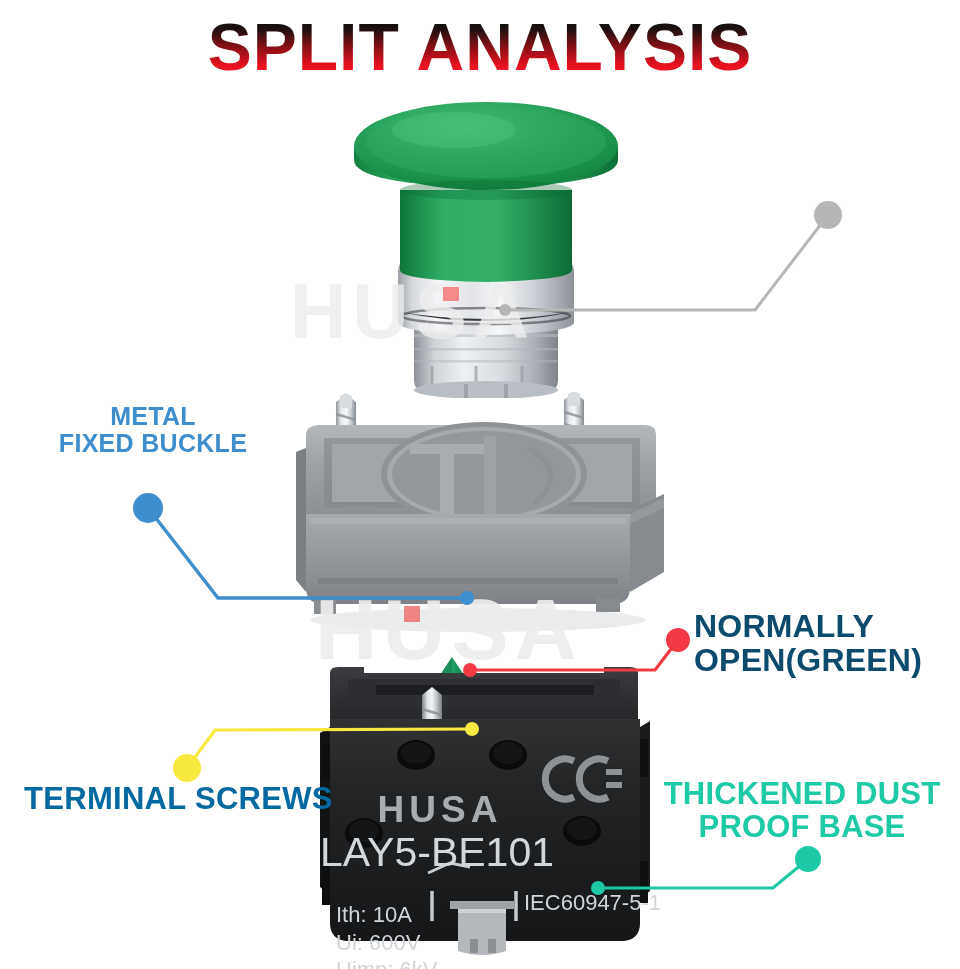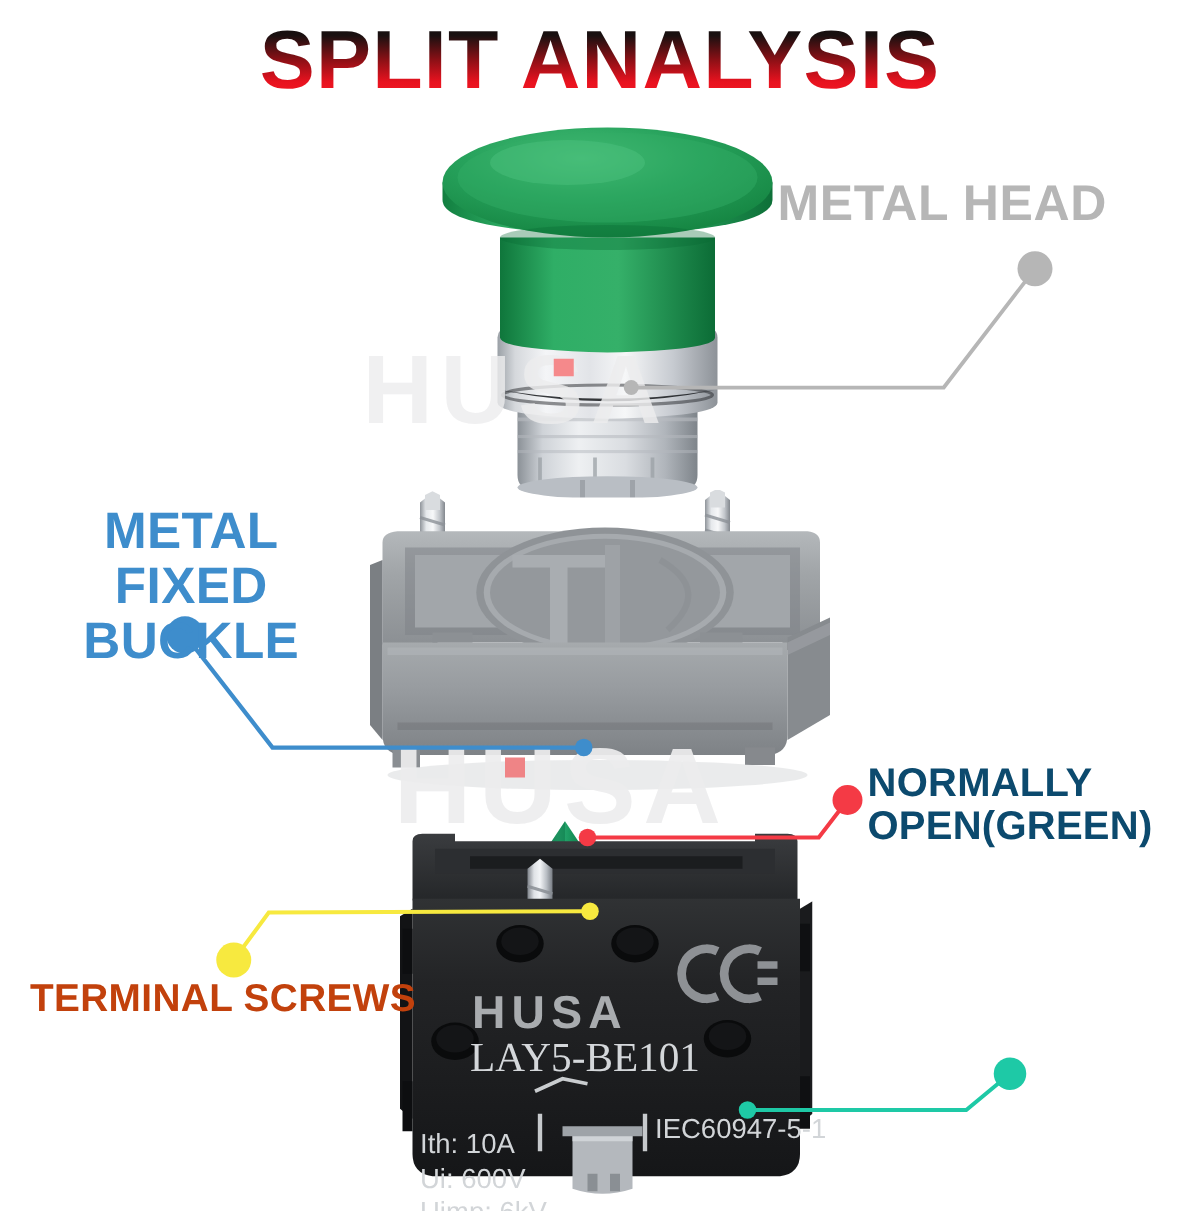--- a/index.html
+++ b/index.html
@@ -86,31 +86,31 @@
     user-select: none;
   }
   #lbl-metal-head {
     left: 622px; top: 142px;
     font-size: 40px; color: #b6b6b6;
     letter-spacing: .5px;
   }
   #lbl-buckle {
     left: 14px; top: 403px;
     width: 278px; text-align: center;
-    font-size: 41px; color: #3e8dcc;
+    font-size: 25px; color: #3e8dcc;
     letter-spacing: .3px;
   }
   #lbl-normally-open {
     left: 694px; top: 609px;
     font-size: 32px; color: #0c4a6e;
     letter-spacing: .2px;
   }
   #lbl-terminal {
     left: 24px; top: 782px;
-    font-size: 31px; color: #c2410c;
+    font-size: 31px; color: #0369a1;
     letter-spacing: .3px;
   }
   #lbl-dust {
     left: 652px; top: 777px;
     width: 300px; text-align: center;
     font-size: 31px; color: #1ec9a6;
     letter-spacing: .2px;
   }
 
   
@@ -342,21 +342,21 @@
       <path d="M286 117 l16 0 M286 130 l16 0" stroke="#8e9195" stroke-width="6"></path>
 
       <path d="M108 218 L130 208 L150 212" stroke="#c9cccf" stroke-width="3" fill="none"></path>
 
       <path d="M112 236 l0 30 M196 236 l0 30" stroke="#c6c9cc" stroke-width="3.5"></path>
     </svg>
 
     
     <div style="position:absolute; left:0; top:0; width:330px; height:310px; pointer-events:none;">
       <div style="position:absolute; left:0; top:134px; width:240px; text-align:center; font-family:'Liberation Sans',sans-serif; font-weight:bold; font-size:37px; letter-spacing:5px; color:#a9acaf;">HUSA</div>
-      <div style="position:absolute; left:0; top:174px; width:240px; text-align:right; font-family:Liberation Serif, serif; font-size:33px; letter-spacing:0px; color:#d4d7da;">LAY5-BE101</div>
+      <div style="position:absolute; left:0; top:174px; width:240px; text-align:left; font-family:Liberation Sans, sans-serif; font-size:41px; letter-spacing:0px; color:#d4d7da;">LAY5-BE101</div>
       <div style="position:absolute; left:16px; top:246px; font-family:'Liberation Sans',sans-serif; font-size:22px; line-height:1.25; color:#d2d5d8;">
         <div>Ith: 10A</div>
         <div>Ui: 600V</div>
         <div>Uimp: 6kV</div>
       </div>
       <div style="position:absolute; left:204px; top:234px; font-family:'Liberation Sans',sans-serif; font-size:22px; line-height:1.25; color:#d2d5d8; white-space:nowrap;">
         <div>IEC60947-5-1</div>
       </div>
     </div>
   </div>
@@ -387,24 +387,25 @@
       <circle cx="472" cy="729" r="7" fill="#f7e93f"></circle>
     </g>
 
     <g>
       <path d="M598 888 L773 888 L808 859" stroke="#1ec9a6" stroke-width="3.2" fill="none"></path>
       <circle cx="598" cy="888" r="7" fill="#1ec9a6"></circle>
       <circle cx="808" cy="859" r="13" fill="#1ec9a6"></circle>
     </g>
   </svg>
 
-  <div class="callout-label" id="lbl-metal-head">METAL HEAD</div>
 
   <div class="callout-label" id="lbl-buckle">METAL
 FIXED BUCKLE</div>
 
   <div class="callout-label" id="lbl-normally-open">NORMALLY
 OPEN(GREEN)</div>
 
   <div class="callout-label" id="lbl-terminal">TERMINAL SCREWS</div>
 
+  <div class="callout-label" id="lbl-dust">THICKENED DUST
+PROOF BASE</div>
 
 </div>
 
 </body></html>

